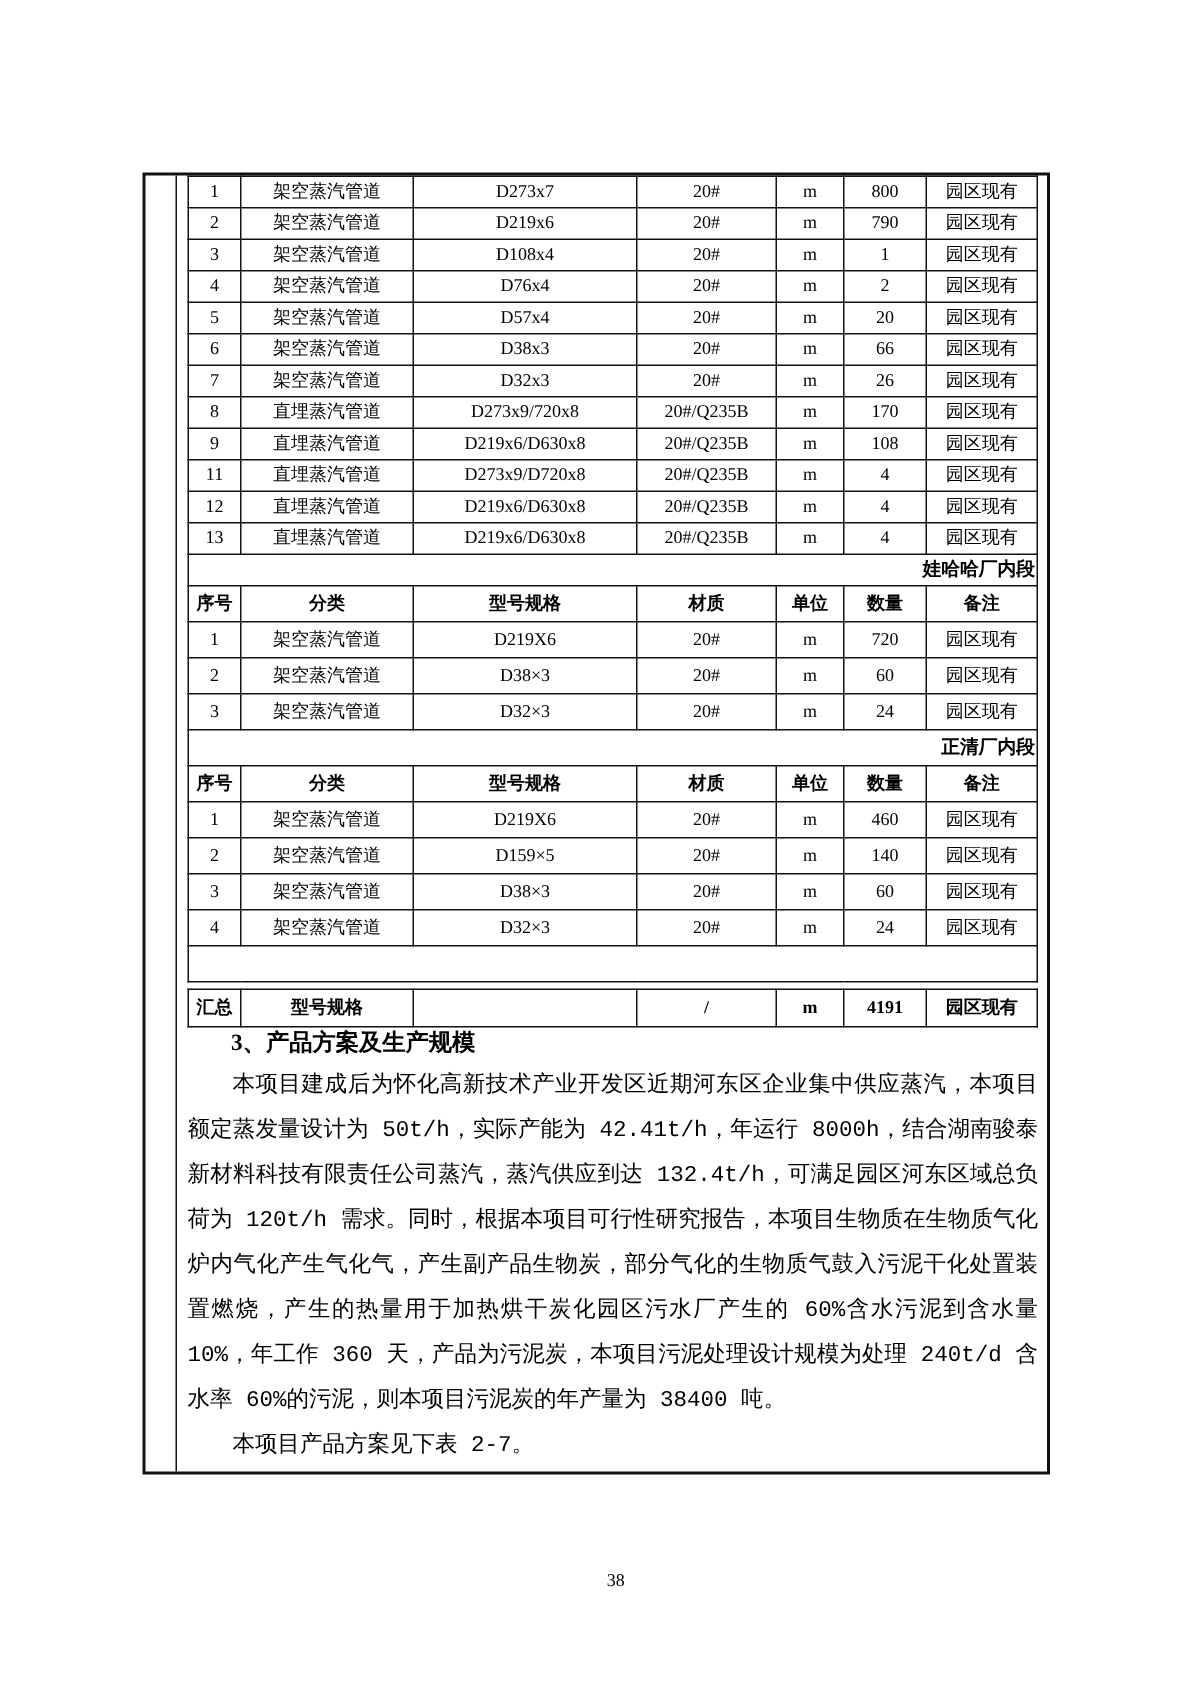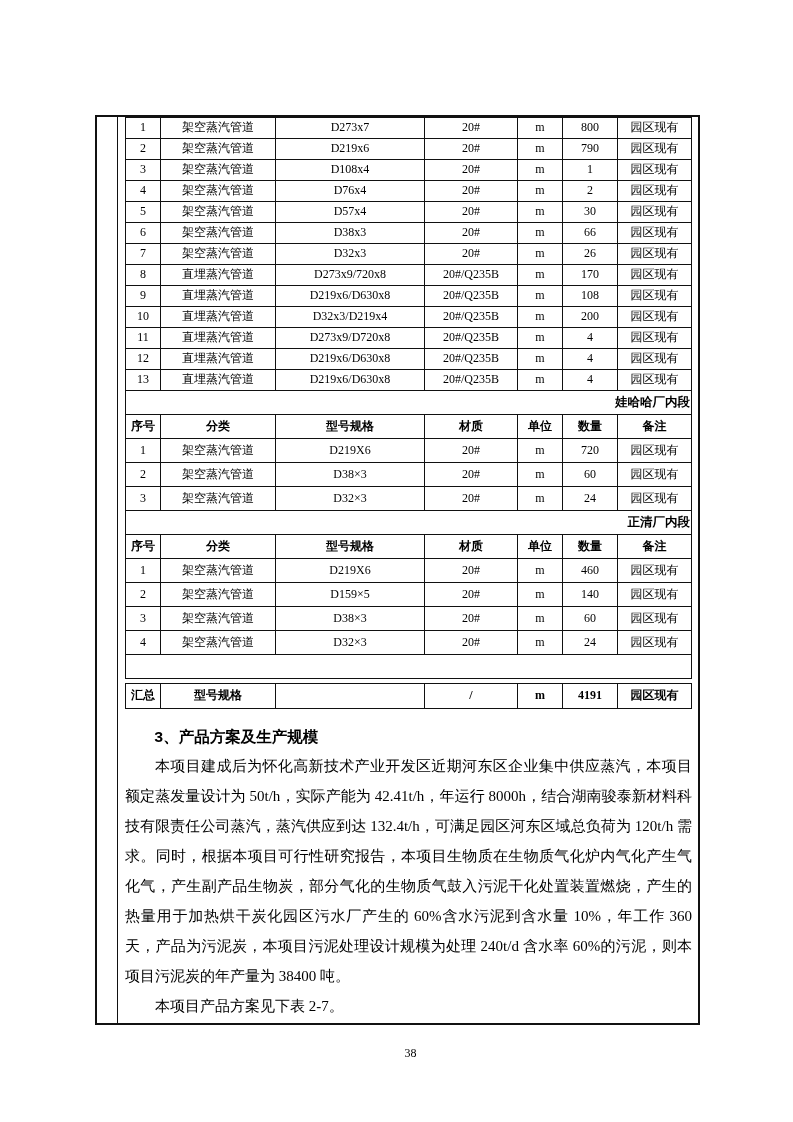--- a/index.html
+++ b/index.html
@@ -53,29 +53,29 @@
   .pipe-table tr{height:24px;}
   .pipe-table tr:nth-child(-n+13){height:21px;}
   .summary-table{margin-top:4px;}
   .summary-table tr{height:25px;}
   .summary-table td{border-width:1.5px;margin-top:36px;}
   .bold td{font-weight:bold;}
   
   .heading{
     font-weight:bold;
     font-size:15.5px;
-    margin:18px 0 3px 30px;
-    font-family:Liberation Mono, monospace;
+    margin:0 0 3px 30px;
   }
   .para{
     font-size:15px;
     line-height:30px;
     text-align:justify;
     text-indent:2em;
     margin:0 2px 0 1px;
+    font-family:Liberation Mono, monospace;
   }
   .pagenum{
     position:absolute;
     top:1046px;left:14px;
     width:100%;
     text-align:center;
     font-size:12px;
   }
 </style>
 </head>
@@ -131,21 +131,21 @@
             <td>m</td>
             <td>2</td>
             <td>园区现有</td>
           </tr>
           <tr>
             <td>5</td>
             <td>架空蒸汽管道</td>
             <td>D57x4</td>
             <td>20#</td>
             <td>m</td>
-            <td>30</td>
+            <td>20</td>
             <td>园区现有</td>
           </tr>
           <tr>
             <td>6</td>
             <td>架空蒸汽管道</td>
             <td>D38x3</td>
             <td>20#</td>
             <td>m</td>
             <td>66</td>
             <td>园区现有</td>
@@ -168,29 +168,20 @@
             <td>170</td>
             <td>园区现有</td>
           </tr>
           <tr>
             <td>9</td>
             <td>直埋蒸汽管道</td>
             <td>D219x6/D630x8</td>
             <td>20#/Q235B</td>
             <td>m</td>
             <td>108</td>
-            <td>园区现有</td>
-          </tr>
-          <tr>
-            <td>10</td>
-            <td>直埋蒸汽管道</td>
-            <td>D32x3/D219x4</td>
-            <td>20#/Q235B</td>
-            <td>m</td>
-            <td>200</td>
             <td>园区现有</td>
           </tr>
           <tr>
             <td>11</td>
             <td>直埋蒸汽管道</td>
             <td>D273x9/D720x8</td>
             <td>20#/Q235B</td>
             <td>m</td>
             <td>4</td>
             <td>园区现有</td>

